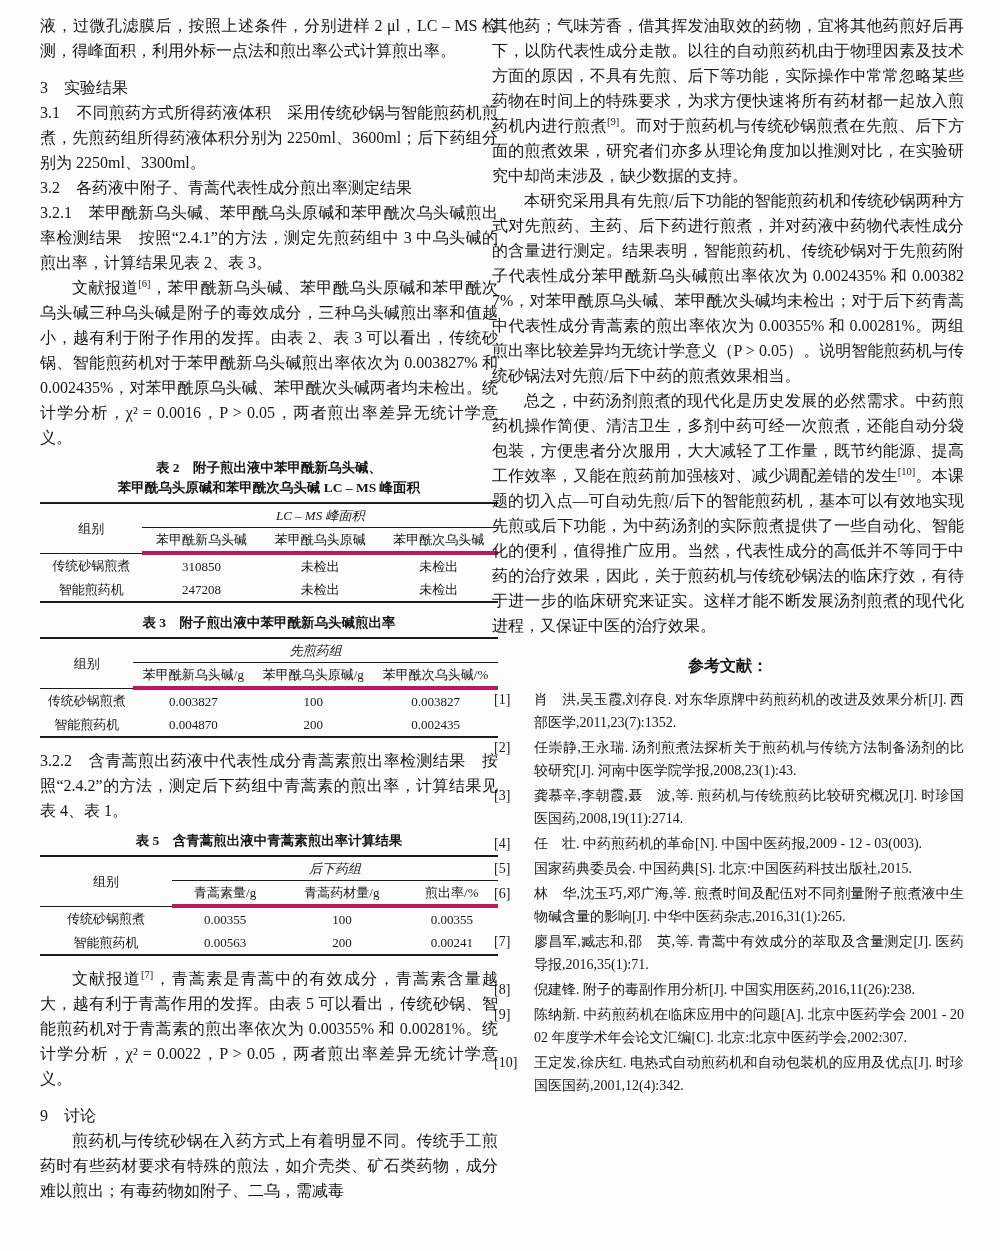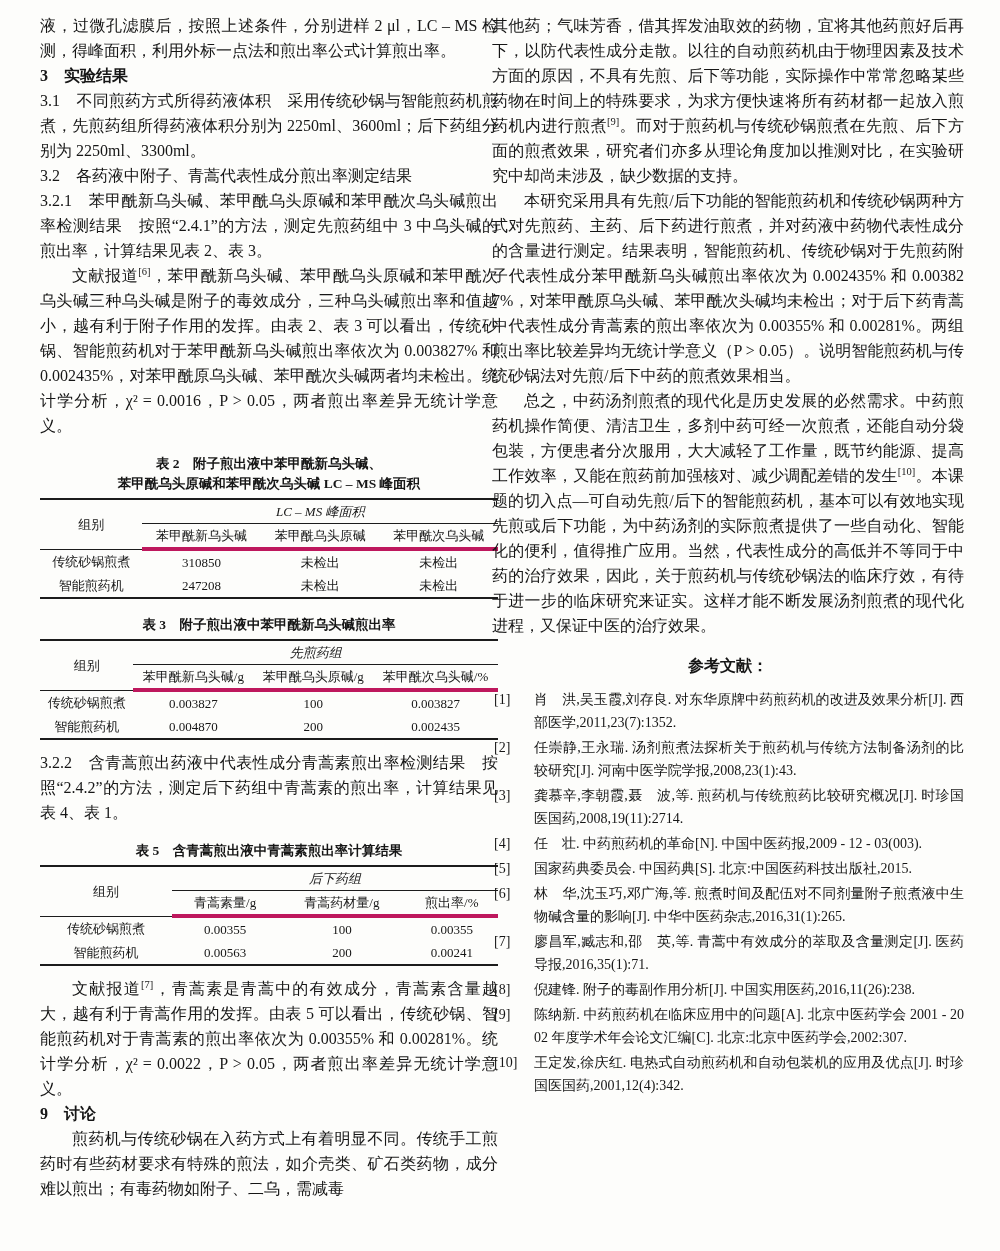--- a/index.html
+++ b/index.html
@@ -8,24 +8,24 @@
     background:#fdfdfb; color:#161616; overflow:hidden;
     font-family:"Liberation Serif","DejaVu Serif",serif;
   }
   .col { position:absolute; top:13px; }
   .col-left  { left:40px;  width:458px; }
   .col-right { left:492px; width:472px; }
 
   p { margin:0; font-size:16px; line-height:25px; text-align:justify;
       text-justify:inter-ideograph; word-break:break-all; }
   .indent { text-indent:2em; }
-  .heading { font-weight:bold; }
+  .heading { font-weight:normal;margin-top:12px; }
   sup.cite { font-size:10.5px; line-height:0; vertical-align:super; }
 
-  .tablewrap { margin:16px 0 10px; }
+  .tablewrap { margin:8px 0 10px; }
   .tcaption { text-align:center; font-weight:bold; font-size:13.5px;
               line-height:20px; margin-bottom:4px; }
   table { width:100%; border-collapse:collapse;
           border-top:2px solid #1c1c1c; border-bottom:2px solid #1c1c1c; }
   th, td { font-weight:normal; font-size:13px; line-height:19px;
            padding:2px 2px; text-align:center; white-space:nowrap; }
   th.grouphead { border-bottom:1px solid #1c1c1c; }
   th.spanner   { border-bottom:1px solid #1c1c1c;font-style:italic; }
   tr.subhead th { border-bottom:4px solid #be185d;font-family:Liberation Serif, serif; }
   tr.simplehead th { border-bottom:1px solid #1c1c1c; }

